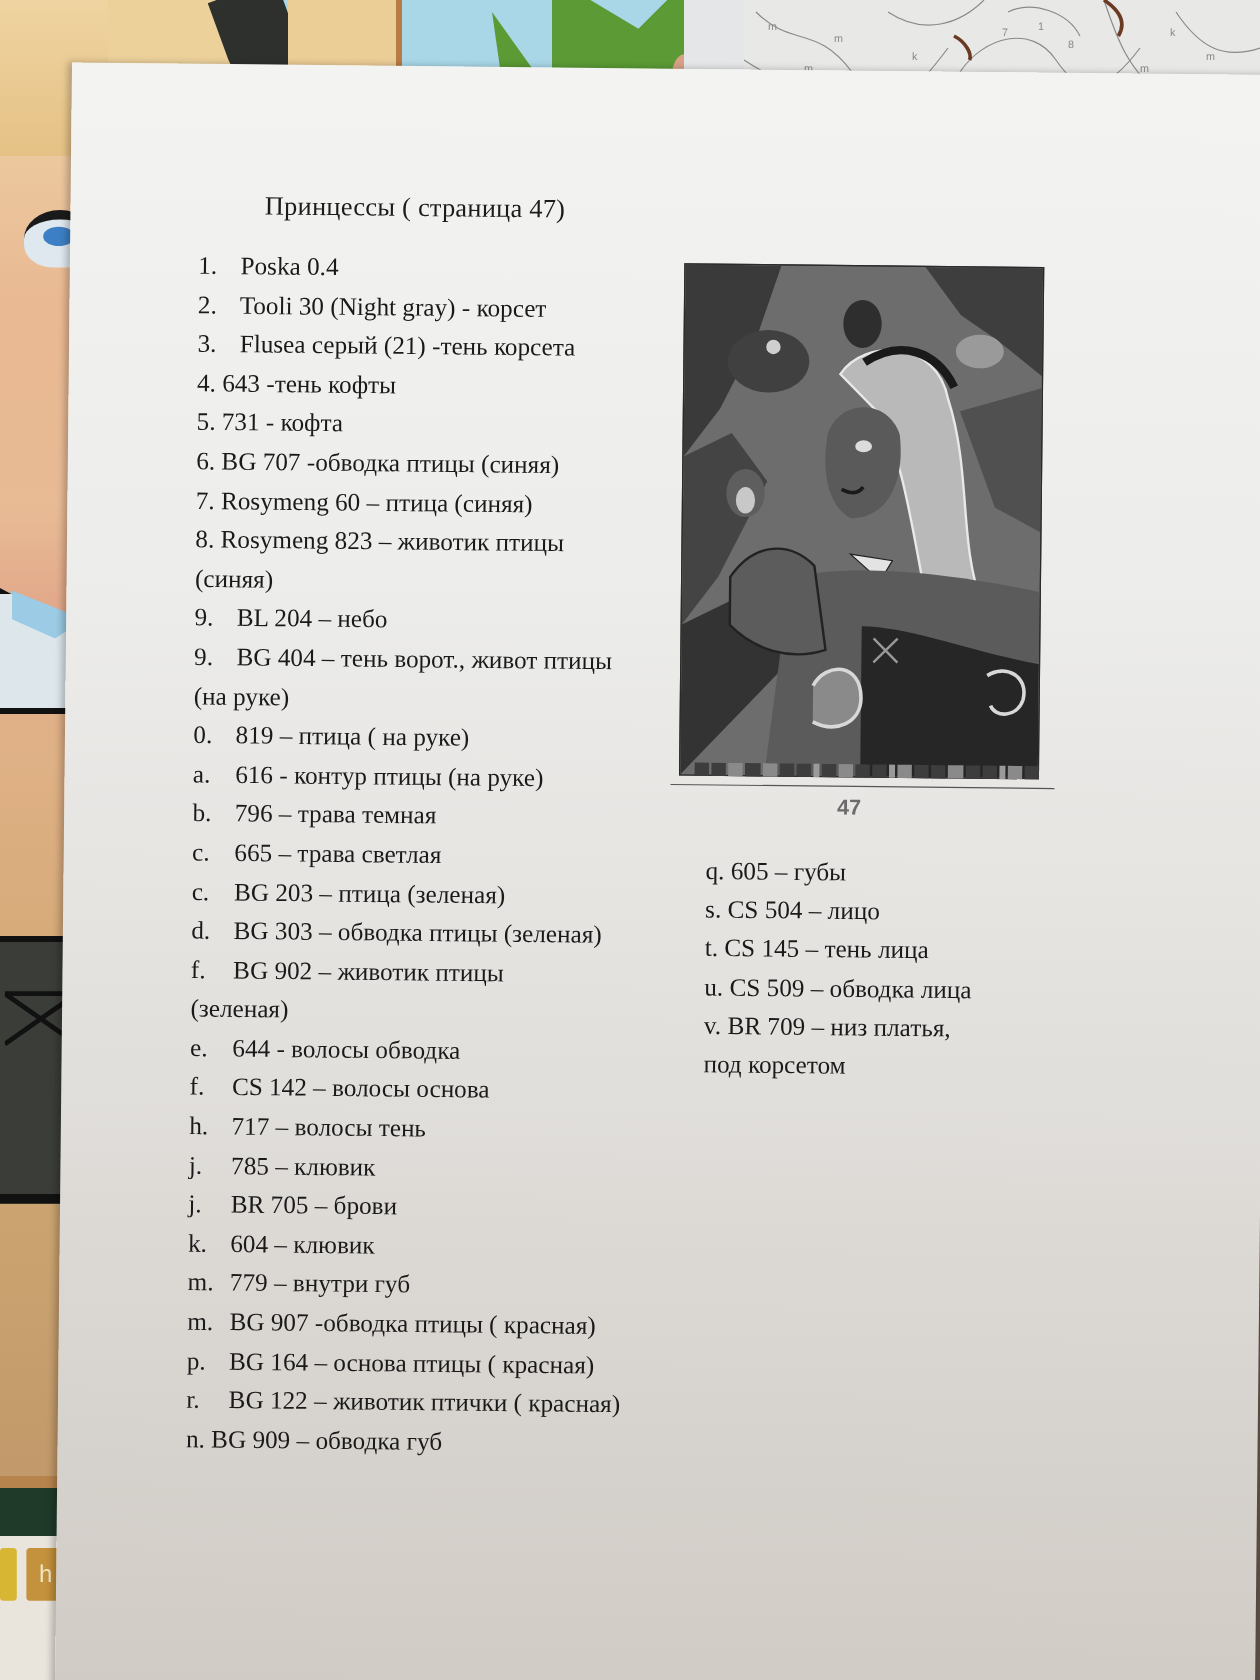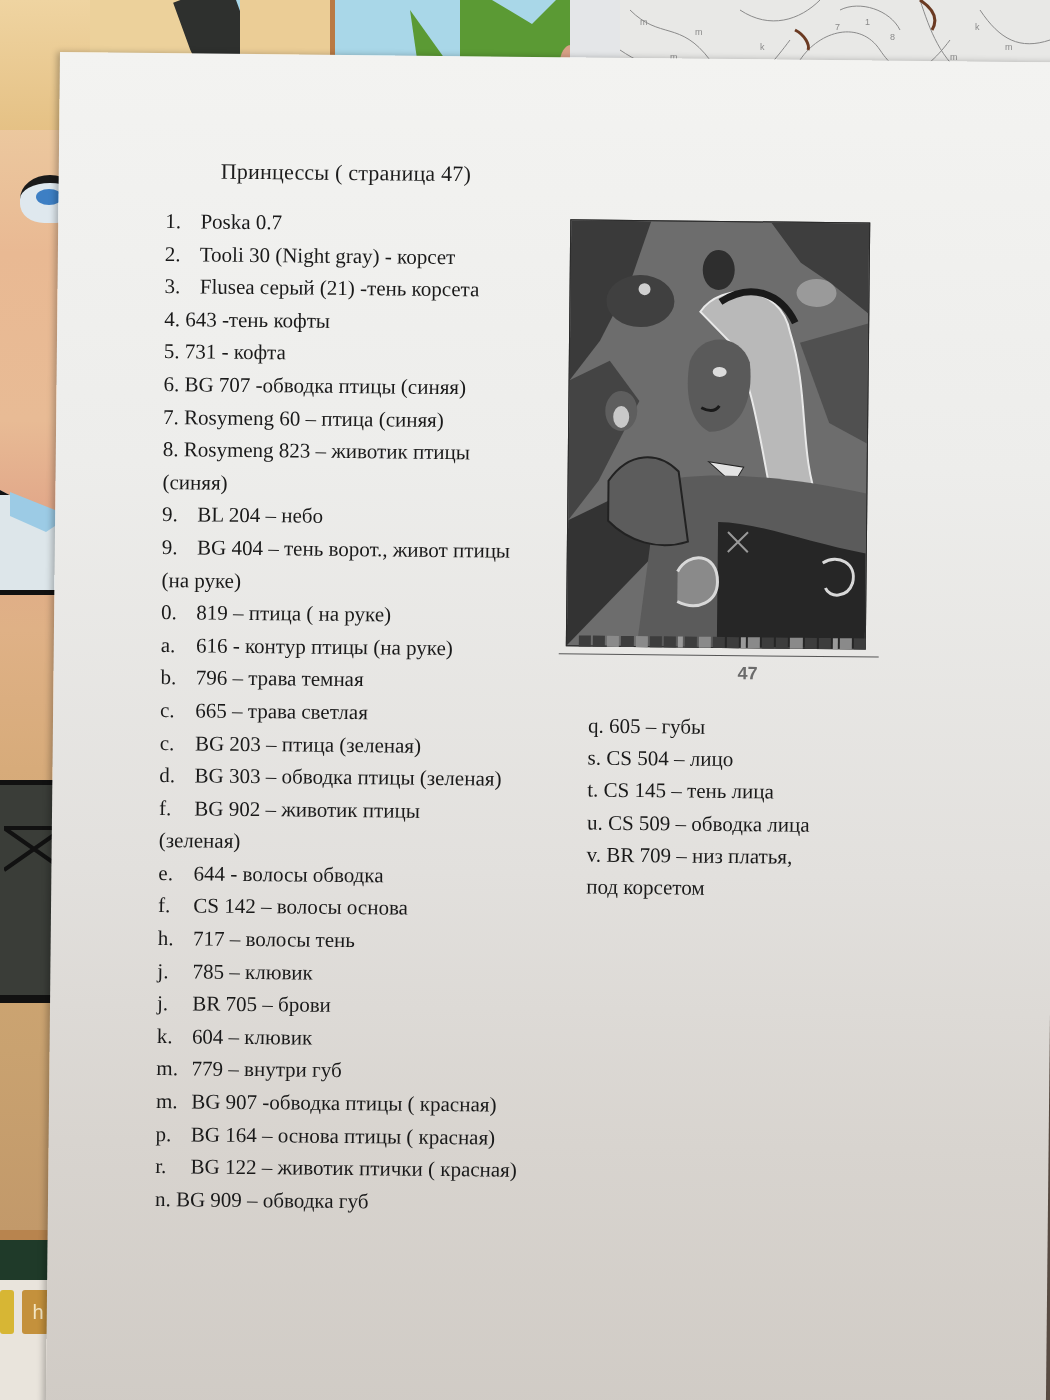--- a/index.html
+++ b/index.html
@@ -80,21 +80,21 @@
     display:flex; gap:2px;
   }
   .colorbar span { flex:1; background:#3d3d3d; }
   .colorbar span.l { background:#8a8a8a; }
   .colorbar span.d { flex:0.4; background:#9a9a9a; }
   .fig-rule {
     position:absolute; left:505px; top:596px; width:320px; height:0;
     border-top:1.5px solid #555;
   }
   .fig-page {
-    position:absolute; left:684px; top:604px;
+    position:absolute; left:644px; top:604px;
     font:bold 18px "Liberation Sans", sans-serif; color:#6b6b6b;
   }
 </style>
 </head>
 <body>
 
 <div class="bg-left">
   <div class="hair"></div>
   <div class="eye"></div>
   <div class="collar"></div>
@@ -149,21 +149,21 @@
     <path d="M300 0 C315 10 318 20 312 30" stroke="#6b3a22" stroke-width="3" fill="none"></path>
     <path d="M175 30 C185 35 190 45 188 50" stroke="#6b3a22" stroke-width="3" fill="none"></path>
   </svg>
 </div>
 
 <div class="paper">
 
   <div class="doc-title">Принцессы ( страница 47)</div>
 
   <ul class="legend">
-    <li><span class="mark">1.</span> <span>Poska 0.7</span></li>
+    <li><span class="mark">1.</span> <span>Poska 0.4</span></li>
     <li><span class="mark">2.</span> <span>Tooli 30 (Night gray) - корсет</span></li>
     <li><span class="mark">3.</span> <span>Flusea серый (21) -тень корсета</span></li>
     <li><span>4.</span> <span>643 -тень кофты</span></li>
     <li><span>5.</span> <span>731 - кофта</span></li>
     <li><span>6.</span> <span>BG 707 -обводка птицы (синяя)</span></li>
     <li><span>7.</span> <span>Rosymeng 60 – птица (синяя)</span></li>
     <li><span>8.</span> <span>Rosymeng 823 – животик птицы</span><span class="wrap">(синяя)</span></li>
     <li><span class="mark">9.</span> <span>BL 204 – небо</span></li>
     <li><span class="mark">9.</span> <span>BG 404 – тень ворот., живот птицы</span><span class="wrap">(на руке)</span></li>
     <li><span class="mark">0.</span> <span>819 – птица ( на руке)</span></li>

